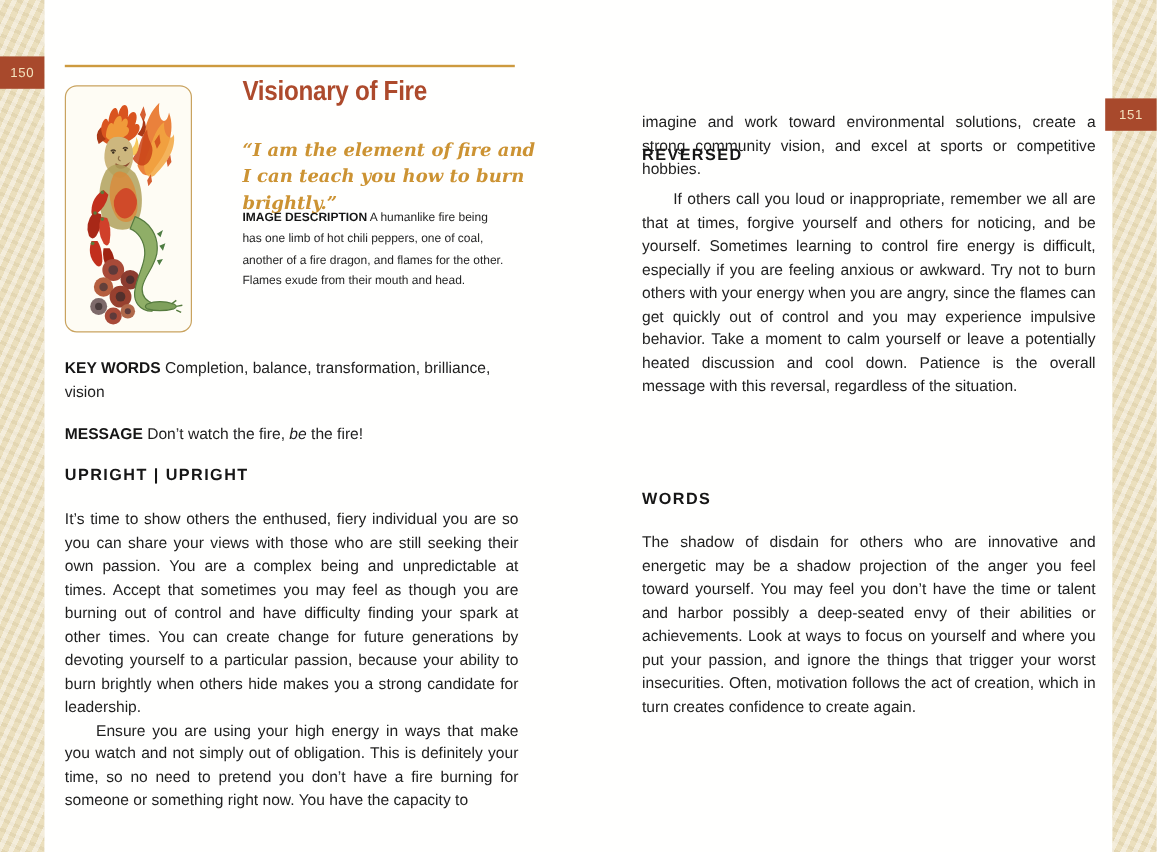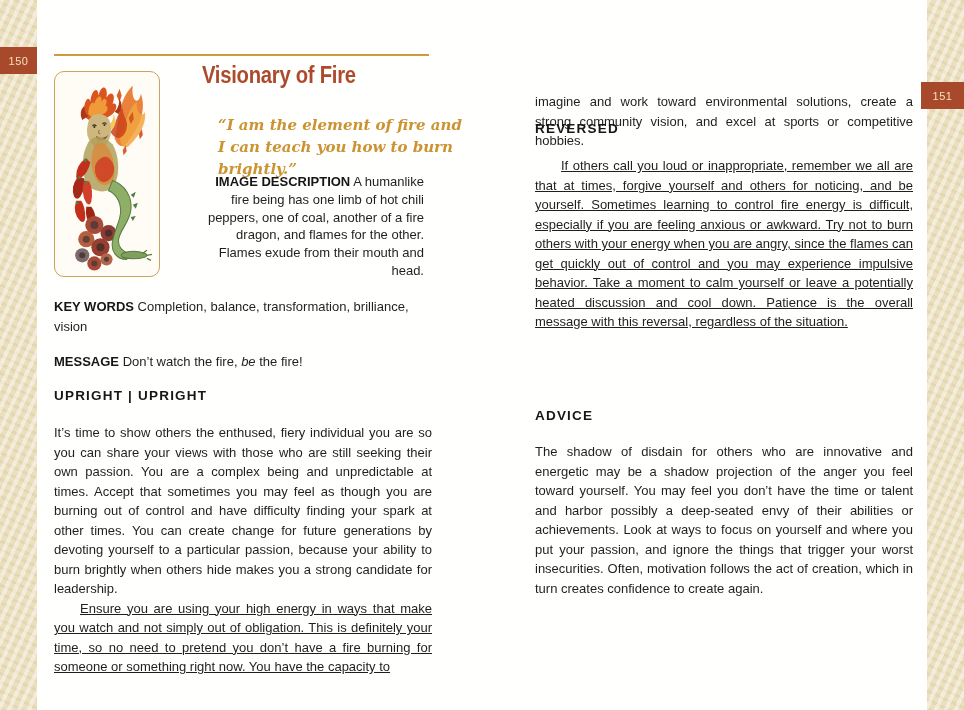--- a/index.html
+++ b/index.html
@@ -23,32 +23,32 @@
 
   
   .rule{position:absolute;left:54px;top:54px;width:375px;height:2px;background:#cd9a3f;}
   .card{position:absolute;left:54px;top:71px;width:106px;height:206px;background:#fefcf4;
         border:1.5px solid #c9a35f;border-radius:10px;box-sizing:border-box;padding:3px;}
   .card svg{width:100%;height:100%;display:block;}
   .title{position:absolute;left:202px;top:62px;width:260px;font-size:23px;font-weight:bold;
          color:#ad4a2c;letter-spacing:-.3px;transform:scaleX(.88);transform-origin:left top;white-space:nowrap;}
   .quote{position:absolute;left:202px;top:114px;width:245px;
          font-family:"DejaVu Serif",serif;font-style:italic;font-weight:600;
-         font-size:15px;line-height:22px;color:#cc9333;margin-left:16px;}
-  .imgdesc{position:absolute;left:202px;top:173px;width:222px;font-size:13px;line-height:17.8px;text-align:right;}
+         font-size:15px;line-height:22px;color:#cc9333;}
+  .imgdesc{position:absolute;left:202px;top:173px;width:222px;font-size:10px;line-height:17.8px;}
   .lbl{font-weight:bold;color:#161616;}
   .block{position:absolute;left:54px;width:378px;font-size:13px;line-height:19.5px;}
   .keywords{top:297px;}
   .message{top:352px;}
   .sec-head{position:absolute;width:378px;text-align:left;font-size:13.5px;font-weight:bold;
             letter-spacing:1.2px;color:#161616;}
   .advice-head{left:54px;top:388px;}
   .bodytext{position:absolute;width:378px;font-size:13px;line-height:19.5px;text-align:justify;}
   .bodytext p{margin:0;}
-  .bodytext p.indent{text-indent:26px;text-decoration:underline;}
+  .bodytext p.indent{text-indent:26px;}
   .advice-body{left:54px;top:423px;}
   .continuation{left:535px;top:48px;margin-top:44px;}
   .reversed-head{left:535px;top:121px;}
   .reversed-body{left:535px;top:156px;}
   .shadow-head{left:535px;top:408px;}
   .shadow-body{left:535px;top:442px;}
   em{font-style:italic;text-align:right;}
 </style>
 </head>
 <body>
@@ -157,19 +157,19 @@
   <div class="bodytext continuation">
     <p>imagine and work toward environmental solutions, create a strong community vision, and excel at sports or competitive hobbies.</p>
   </div>
 
   <div class="sec-head reversed-head">REVERSED</div>
 
   <div class="bodytext reversed-body">
     <p class="indent">If others call you loud or inappropriate, remember we all are that at times, forgive yourself and others for noticing, and be yourself. Sometimes learning to control fire energy is difficult, especially if you are feeling anxious or awkward. Try not to burn others with your energy when you are angry, since the flames can get quickly out of control and you may experience impulsive behavior. Take a moment to calm yourself or leave a potentially heated discussion and cool down. Patience is the overall message with this reversal, regardless of the situation.</p>
   </div>
 
-  <div class="sec-head shadow-head">ADVICE</div>
+  <div class="sec-head shadow-head">WORDS</div>
 
   <div class="bodytext shadow-body">
     <p>The shadow of disdain for others who are innovative and energetic may be a shadow projection of the anger you feel toward yourself. You may feel you don’t have the time or talent and harbor possibly a deep-seated envy of their abilities or achievements. Look at ways to focus on yourself and where you put your passion, and ignore the things that trigger your worst insecurities. Often, motivation follows the act of creation, which in turn creates confidence to create again.</p>
   </div>
 
 </div>
 
 </body></html>

